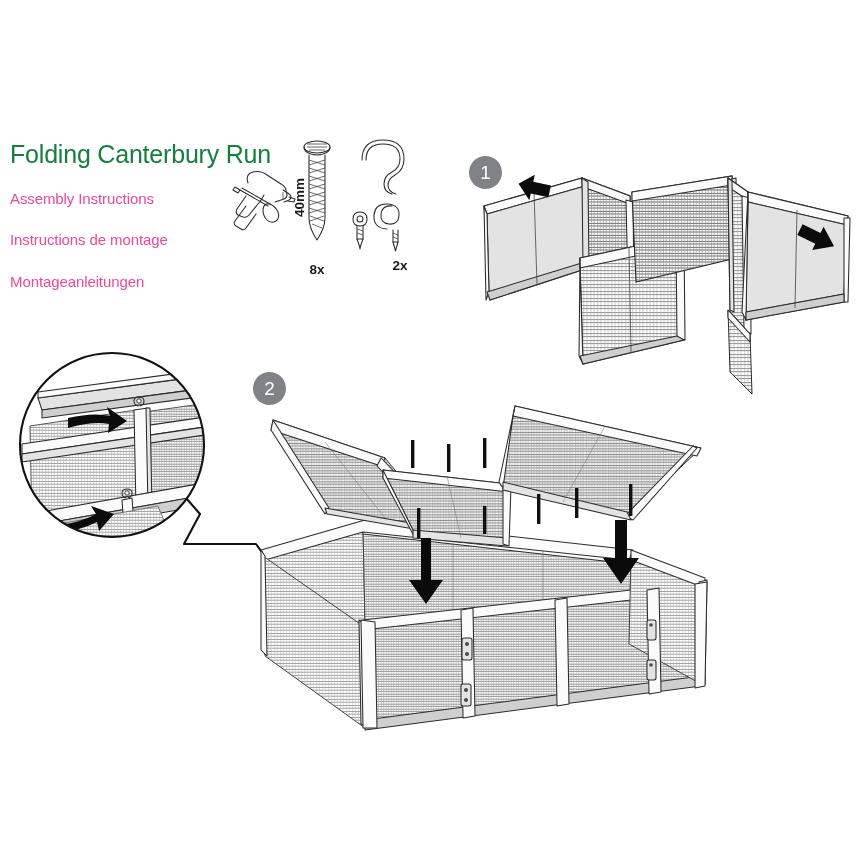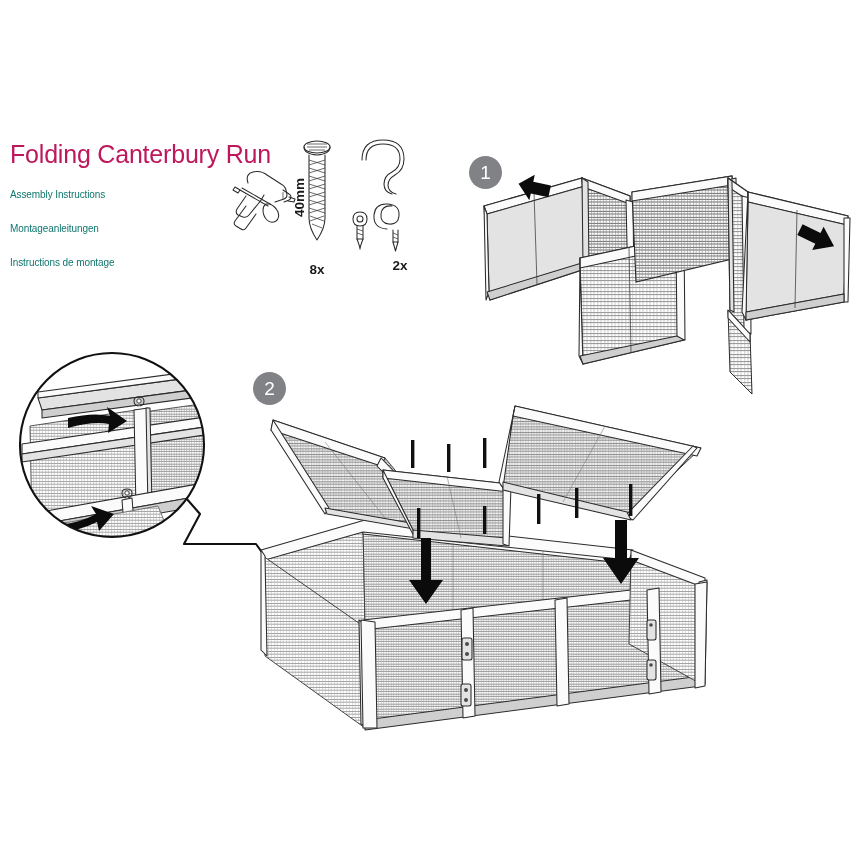--- a/index.html
+++ b/index.html
@@ -24,29 +24,29 @@
   #title-block {
     position: absolute;
     left: 10px;
     top: 140px;
     width: 300px;
   }
   #product-title {
     font-size: 25px;
     font-weight: 400;
     letter-spacing: -0.2px;
-    color: #be185d;
+    color: #15803d;
     line-height: 1.12;
     margin: 0 0 6px 0;
     white-space: nowrap;
   }
   .subtitle {
-    font-size: 10px;
+    font-size: 15px;
     font-weight: 400;
-    color: #0f766e;
+    color: #ec4899;
     line-height: 1.42;
     letter-spacing: -0.1px;
     white-space: nowrap;
     margin-top: 20px;
   }
 
   
   #parts-area {
     position: absolute;
     left: 222px;
@@ -112,22 +112,22 @@
   .circ-edge { fill: none; stroke: #111111; stroke-width: 2.1; }
 </style>
 </head>
 <body>
 
 <div id="sheet">
 
   <div id="title-block">
     <h1 id="product-title">Folding Canterbury Run</h1>
     <div class="subtitle">Assembly Instructions</div>
+    <div class="subtitle">Instructions de montage</div>
     <div class="subtitle">Montageanleitungen</div>
-    <div class="subtitle">Instructions de montage</div>
   </div>
 
   <div id="parts-area">
 
     <div class="part" style="left:0px; top:28px;">
       <svg width="76" height="66" viewBox="0 0 76 66">
 
         <path class="ln" d="M26 17 q-3 -9 5 -11 q8 -2 14 3 l14 9 q4 2 5 6 l1 5 q0 3 -3 4 l-9 3"></path>
         <path class="ln" d="M61 24 l6 4 q2 1 2 3 q0 2 -2 3 l-5 2"></path>
         <path class="ln" d="M67 31 l6 2 l-1 3 l-6 -1"></path>

